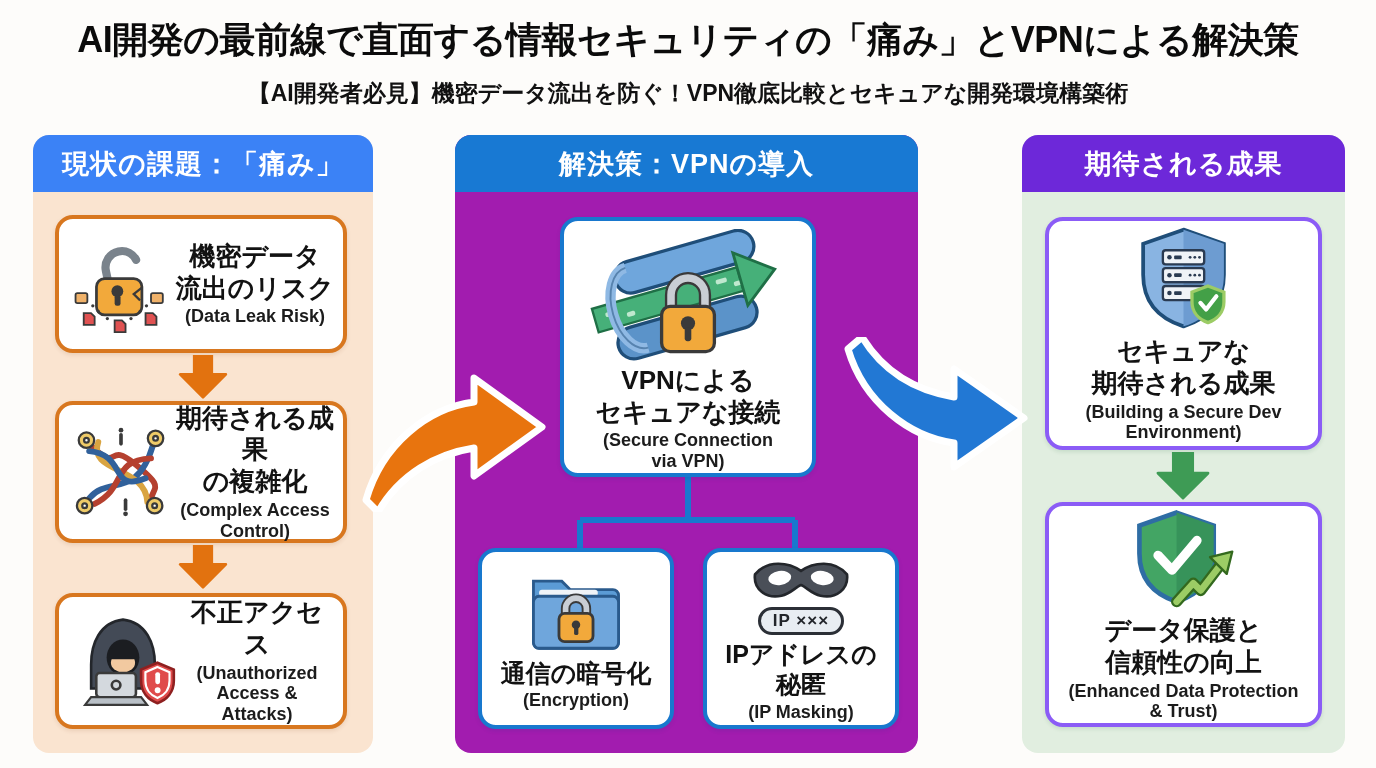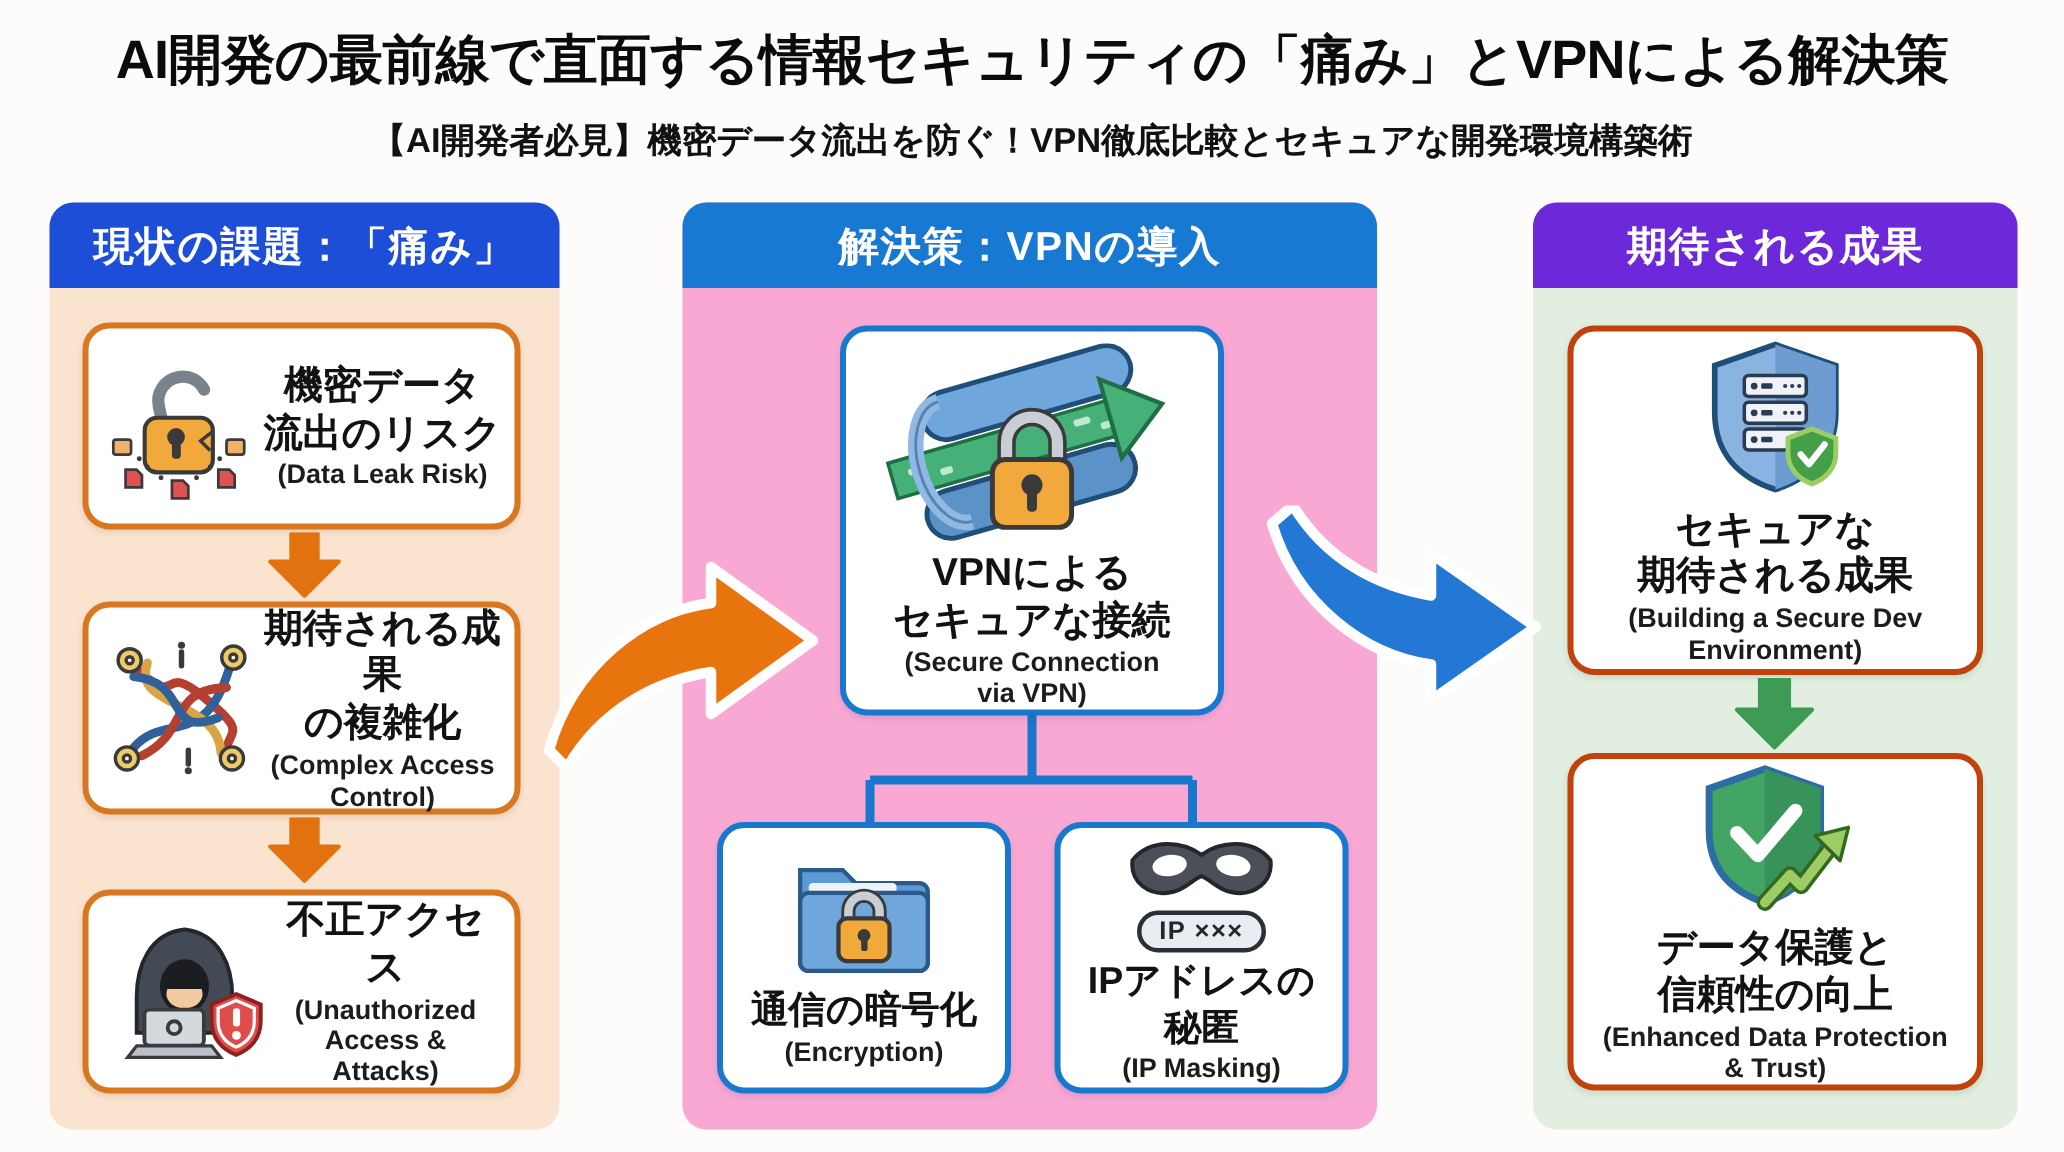--- a/index.html
+++ b/index.html
@@ -16,38 +16,38 @@
     text-align:center; font-size:36px; font-weight:800; color:#0b0b0b;
     letter-spacing:-0.5px;
   }
   .subtitle {
     position:absolute; top:78px; left:0; width:1376px;
     text-align:center; font-size:23px; font-weight:700; color:#111;
   }
   
   .panel { position:absolute; top:135px; height:618px; border-radius:16px; }
   .panel-problems { left:33px;  width:340px; background:#FAE4D0; }
-  .panel-solution { left:455px; width:463px; background:#f9a8d4; }
+  .panel-solution { left:455px; width:463px; background:#a21caf; }
   .panel-outcome  { left:1022px;width:323px; background:#E1EEE0; }
   .panel-header {
     position:absolute; top:0; left:0; right:0; height:57px;
     border-radius:16px 16px 0 0;
     display:flex; align-items:center; justify-content:center;
     color:#fff; font-size:27px; font-weight:800; letter-spacing:1px;
   }
-  .hdr-orange { background:#1d4ed8; }
+  .hdr-orange { background:#3b82f6; }
   .hdr-blue   { background:#1879D3; }
   .hdr-green  { background:#6d28d9; }
   
   .card {
     position:absolute; background:#fff; border-radius:18px;
   }
   .card-orange { border:4px solid #D8771F; box-shadow:0 2px 4px rgba(120,60,0,.12); }
   .card-blue   { border:4px solid #1878CE; box-shadow:0 2px 4px rgba(0,60,120,.12); }
-  .card-green  { border:4px solid #c2410c; box-shadow:0 2px 4px rgba(0,90,30,.12); }
+  .card-green  { border:4px solid #8b5cf6; box-shadow:0 2px 4px rgba(0,90,30,.12); }
   .jp { font-size:26px; font-weight:800; color:#121212; line-height:1.22; text-align:center; }
   .en { font-size:18px; font-weight:700; color:#1c1c1c; line-height:1.15; text-align:center; margin-top:2px; }
   .row-card { display:flex; flex-direction:row; align-items:center; padding:6px 8px; }
   .row-card .icon-wrap { flex:0 0 108px; display:flex; align-items:center; justify-content:center; }
   .row-card .txt { flex:1; }
   .col-card { display:flex; flex-direction:column; align-items:center; justify-content:center; padding:6px 8px; }
   
   .abs { position:absolute; }
   .pill-badge {
     border:3px solid #2B2F36; border-radius:14px; background:#E8EDF2;

